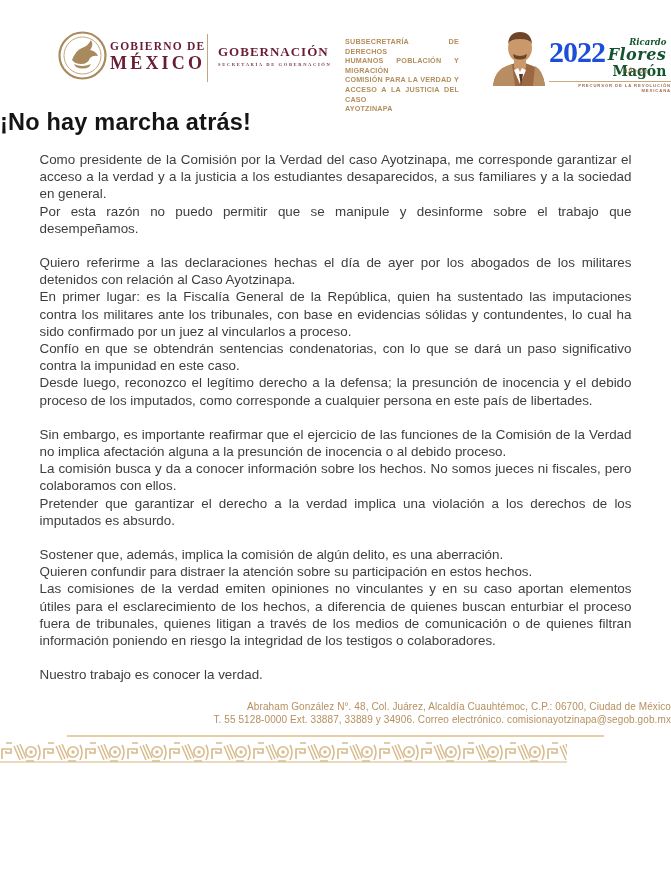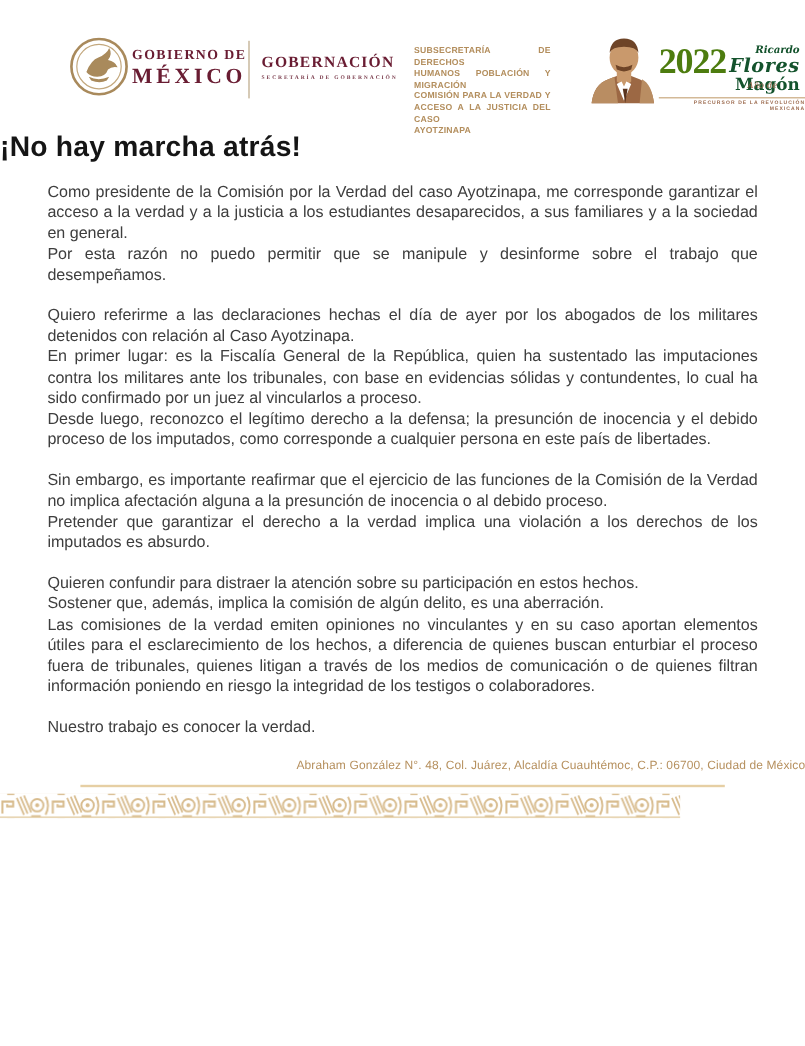--- a/index.html
+++ b/index.html
@@ -25,21 +25,21 @@
   .segob-title { font-size: 13px; font-weight: 700; letter-spacing: 1px; }
   .segob-sub { font-size: 4.6px; font-weight: 700; letter-spacing: 1.6px; margin-top: 2px; color: #7a3b4b; }
   .subsec-block { position: absolute; left: 345px; top: 37px; width: 114px; color: #b38e5d; font-size: 7.2px; font-weight: 700; line-height: 9.6px; letter-spacing: 0.2px; }
   .subsec-line { text-align: justify; text-align-last: justify; }
   .subsec-line:last-child { text-align-last: left; }
 
   .year-logo { position: absolute; left: 483px; top: 24px; display: flex; align-items: flex-start; }
   .portrait { flex: 0 0 auto; }
   .year-text { margin-left: -6px; margin-top: 14px; }
   .year-row { display: flex; align-items: flex-start; }
-  .year-2022 { font-family: "Liberation Serif", serif; font-weight: 700; font-size: 30px; line-height: 28px; color: #4d7c0f; letter-spacing: -1px; }
+  .year-2022 { font-family: "Liberation Serif", serif; font-weight: 700; font-size: 30px; line-height: 28px; color: #1d4ed8; letter-spacing: -1px; }
   .year-anode { font-family: "DejaVu Serif", serif; font-style: italic; font-size: 7px; color: #9c6b4f; align-self: flex-end; margin: 0 2px 3px -28px; position: relative; left: 46px; }
   .name-block { margin-left: 4px; color: #14532d; font-family: "DejaVu Serif", serif; line-height: 1; }
   .name-ricardo { display: block; font-style: italic; font-weight: 700; font-size: 8.5px; text-align: right; }
   .name-flores { display: block; font-style: italic; font-weight: 700; font-size: 16px; letter-spacing: 0.5px; }
   .name-magon { display: block; font-weight: 700; font-size: 14px; text-align: right; margin-top: 1px; }
   .year-tagline { font-size: 4.2px; font-weight: 700; letter-spacing: 0.9px; color: #9c6b4f; text-align: right; margin-top: 3px; border-top: 1px solid #c9a97e; padding-top: 1.5px; }
 
   
   .doc-title {
     margin-top: 9px;
@@ -127,39 +127,42 @@
 
   
   <div class="doc-body">
     <div class="pgroup">
       <p>Como presidente de la Comisión por la Verdad del caso Ayotzinapa, me corresponde garantizar el acceso a la verdad y a la justicia a los estudiantes desaparecidos, a sus familiares y a la sociedad en general.</p>
       <p>Por esta razón no puedo permitir que se manipule y desinforme sobre el trabajo que desempeñamos.</p>
     </div>
     <div class="pgroup">
       <p>Quiero referirme a las declaraciones hechas el día de ayer por los abogados de los militares detenidos con relación al Caso Ayotzinapa.</p>
       <p>En primer lugar: es la Fiscalía General de la República, quien ha sustentado las imputaciones contra los militares ante los tribunales, con base en evidencias sólidas y contundentes, lo cual ha sido confirmado por un juez al vincularlos a proceso.</p>
+      <p>Confío en que se obtendrán sentencias condenatorias, con lo que se dará un paso significativo contra la impunidad en este caso.</p>
       <p>Desde luego, reconozco el legítimo derecho a la defensa; la presunción de inocencia y el debido proceso de los imputados, como corresponde a cualquier persona en este país de libertades.</p>
     </div>
     <div class="pgroup">
       <p>Sin embargo, es importante reafirmar que el ejercicio de las funciones de la Comisión de la Verdad no implica afectación alguna a la presunción de inocencia o al debido proceso.</p>
+      <p>La comisión busca y da a conocer información sobre los hechos. No somos jueces ni fiscales, pero colaboramos con ellos.</p>
       <p>Pretender que garantizar el derecho a la verdad implica una violación a los derechos de los imputados es absurdo.</p>
     </div>
     <div class="pgroup">
+      <p>Sostener que, además, implica la comisión de algún delito, es una aberración.</p>
       <p>Quieren confundir para distraer la atención sobre su participación en estos hechos.</p>
-      <p>Sostener que, además, implica la comisión de algún delito, es una aberración.</p>
       <p>Las comisiones de la verdad emiten opiniones no vinculantes y en su caso aportan elementos útiles para el esclarecimiento de los hechos, a diferencia de quienes buscan enturbiar el proceso fuera de tribunales, quienes litigan a través de los medios de comunicación o de quienes filtran información poniendo en riesgo la integridad de los testigos o colaboradores.</p>
     </div>
     <div class="pgroup">
       <p>Nuestro trabajo es conocer la verdad.</p>
     </div>
   </div>
 
   
   <div class="footer">
     <div>Abraham González N°. 48, Col. Juárez, Alcaldía Cuauhtémoc, C.P.: 06700, Ciudad de México</div>
+    <div>T. 55 5128-0000 Ext. 33887, 33889 y 34906. Correo electrónico. comisionayotzinapa@segob.gob.mx</div>
   </div>
   <div class="footer-rule"></div>
 
   <svg class="aztec-band" width="567" height="21" viewBox="0 0 567 21" preserveAspectRatio="none">
     <defs>
       <pattern id="aztec" width="42" height="21" patternUnits="userSpaceOnUse">
         <path d="M2 17 V7 h9 v4 h-5 v-2" fill="none" stroke="#d8bc8e" stroke-width="1.7"></path>
         <path d="M14 4 l6 14 M17 3 l6 14 M20 2 l6 14" fill="none" stroke="#d8bc8e" stroke-width="1.5"></path>
         <circle cx="31" cy="10" r="5.2" fill="none" stroke="#d8bc8e" stroke-width="1.6"></circle>
         <circle cx="31" cy="10" r="1.7" fill="#d8bc8e"></circle>

